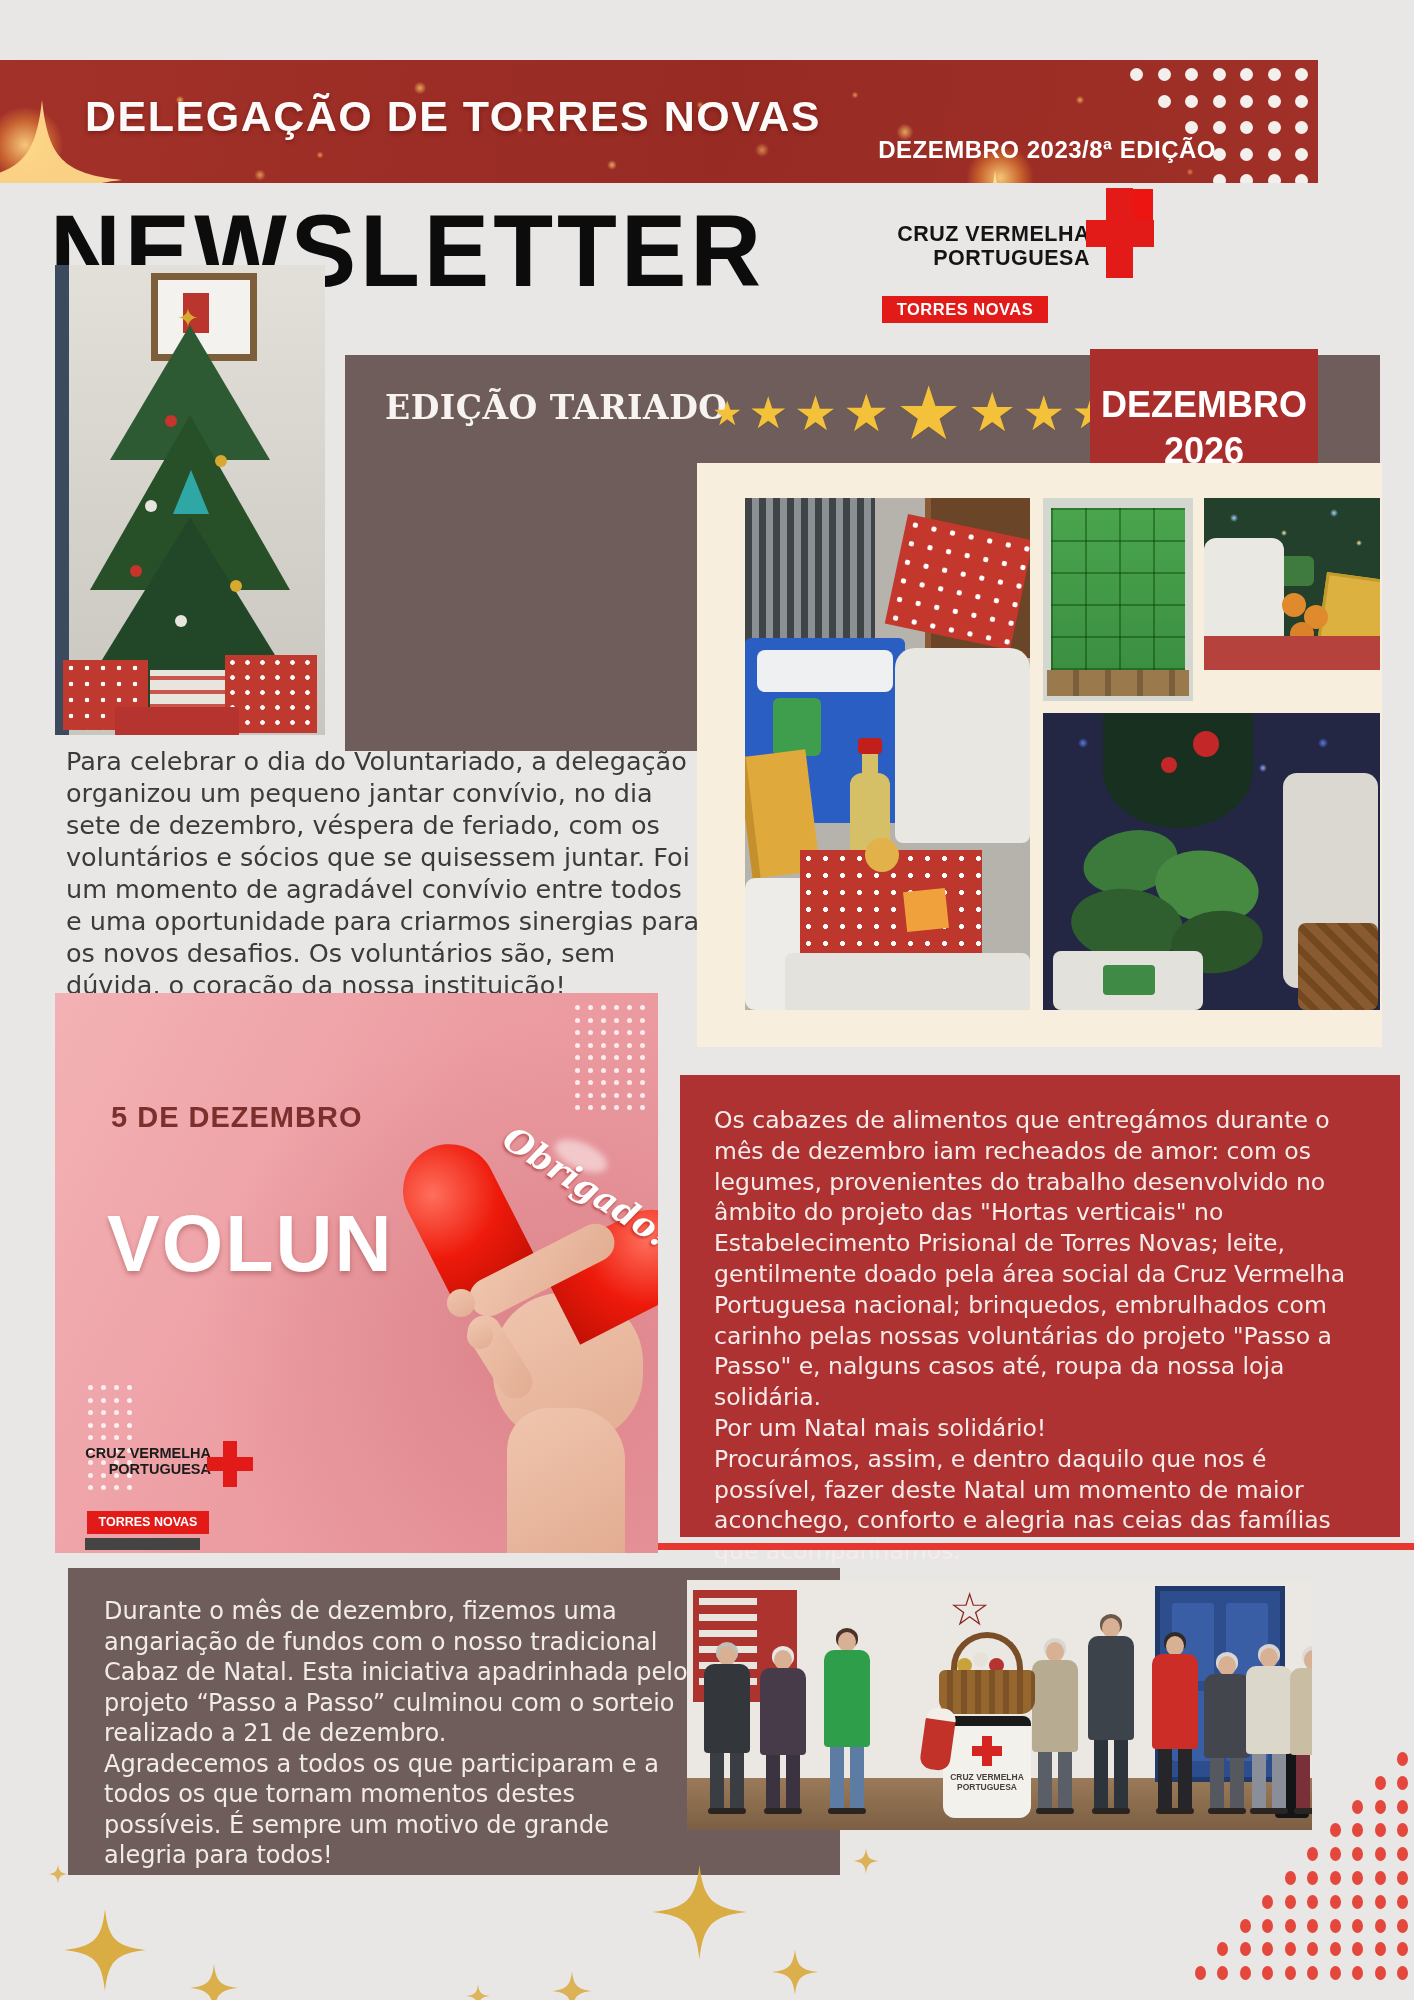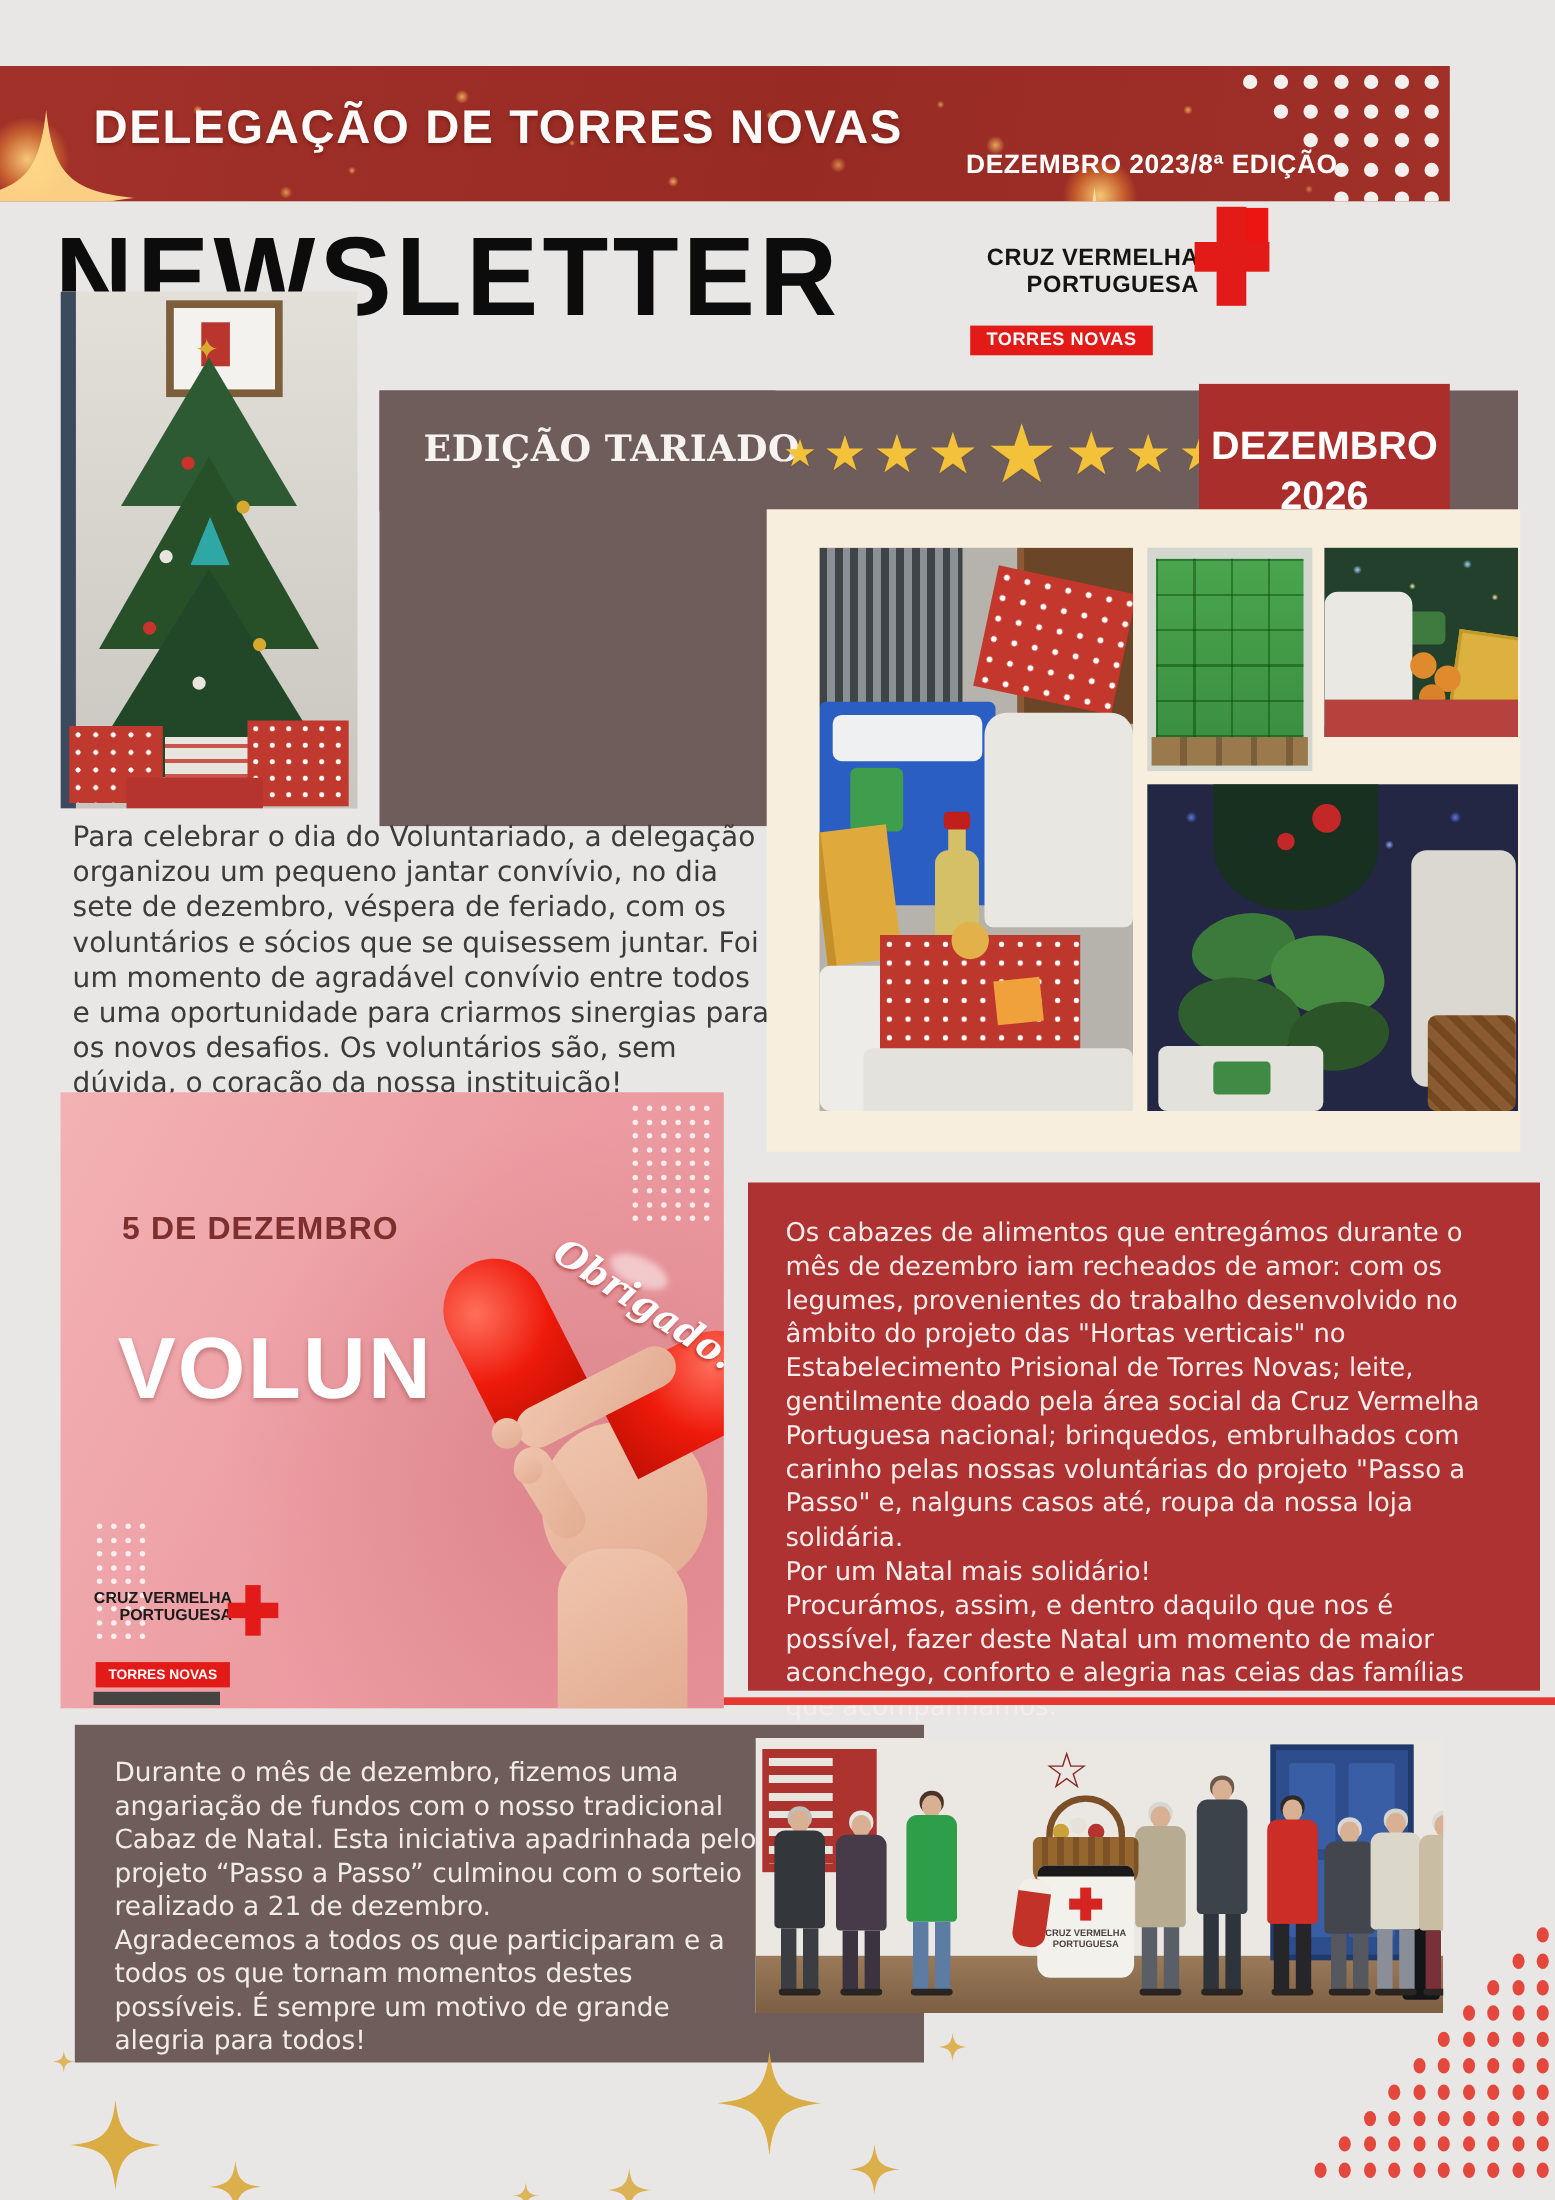--- a/index.html
+++ b/index.html
@@ -406,21 +406,21 @@
     <div class="abs" style="left:262px;top:6px;color:#8a2724;font-size:46px;line-height:1;">☆</div>
 
     <div class="abs" style="left:264px;top:52px;width:72px;height:44px;border:6px solid #7a4e26;border-bottom:none;border-radius:40px 40px 0 0;box-sizing:border-box;"></div>
     <div class="dot" style="left:270px;top:78px;width:15px;height:15px;background:#caa23b;z-index:3;"></div>
     <div class="dot" style="left:286px;top:72px;width:15px;height:15px;background:#e6e2da;z-index:3;"></div>
     <div class="dot" style="left:302px;top:78px;width:15px;height:15px;background:#b5342f;z-index:3;"></div>
     <div class="abs" style="left:252px;top:90px;width:96px;height:44px;background:repeating-linear-gradient(90deg,#96662f 0 8px,#7c5226 8px 14px);border-radius:6px 6px 14px 14px;z-index:3;"></div>
     <div class="abs" style="left:236px;top:128px;width:30px;height:62px;background:#c23229;border-radius:14px 14px 12px 12px;transform:rotate(8deg);z-index:4;">
       <div class="abs" style="left:0;top:0;width:30px;height:12px;background:#f2efe9;border-radius:14px 14px 0 0;"></div>
     </div>
-    <div class="abs" style="left:256px;top:116px;width:88px;height:102px;background:#f3f1ec;border-radius:8px 8px 12px 12px;z-index:3;">
+    <div class="abs" style="left:256px;top:136px;width:88px;height:102px;background:#f3f1ec;border-radius:8px 8px 12px 12px;z-index:3;">
       <div class="abs" style="left:0;top:0;width:88px;height:10px;background:#1a1a1a;border-radius:8px 8px 0 0;"></div>
       <div class="cross-v" style="left:39px;top:20px;width:10px;height:30px;background:#d42520;"></div>
       <div class="cross-v" style="left:29px;top:30px;width:30px;height:10px;background:#d42520;"></div>
       <div class="abs" style="left:6px;top:56px;width:76px;height:34px;color:#4a3f3c;font-family:'Liberation Sans',sans-serif;font-weight:700;font-size:8.5px;line-height:1.2;text-align:center;">CRUZ VERMELHA PORTUGUESA</div>
     </div>
   <div class="person" style="position: absolute; left: 14px; bottom: 16px; width: 52px; height: 172px; z-index: 2;">
         <div style="position: absolute; left: 15px; top: 0px; width: 22px; height: 20px; border-radius: 50% 50% 40% 40%; background: rgb(191, 189, 184);"></div>
         <div style="position: absolute; left: 17px; top: 4px; width: 18px; height: 20px; border-radius: 50%; background: rgb(216, 176, 148);"></div>
         <div style="position: absolute; left: 3px; top: 22px; width: 46px; height: 89px; border-radius: 10px 10px 4px 4px; background: rgb(51, 54, 59);"></div>
         <div style="position: absolute; left: 9px; top: 111px; width: 14px; height: 57px; background: rgb(58, 61, 66);"></div>

